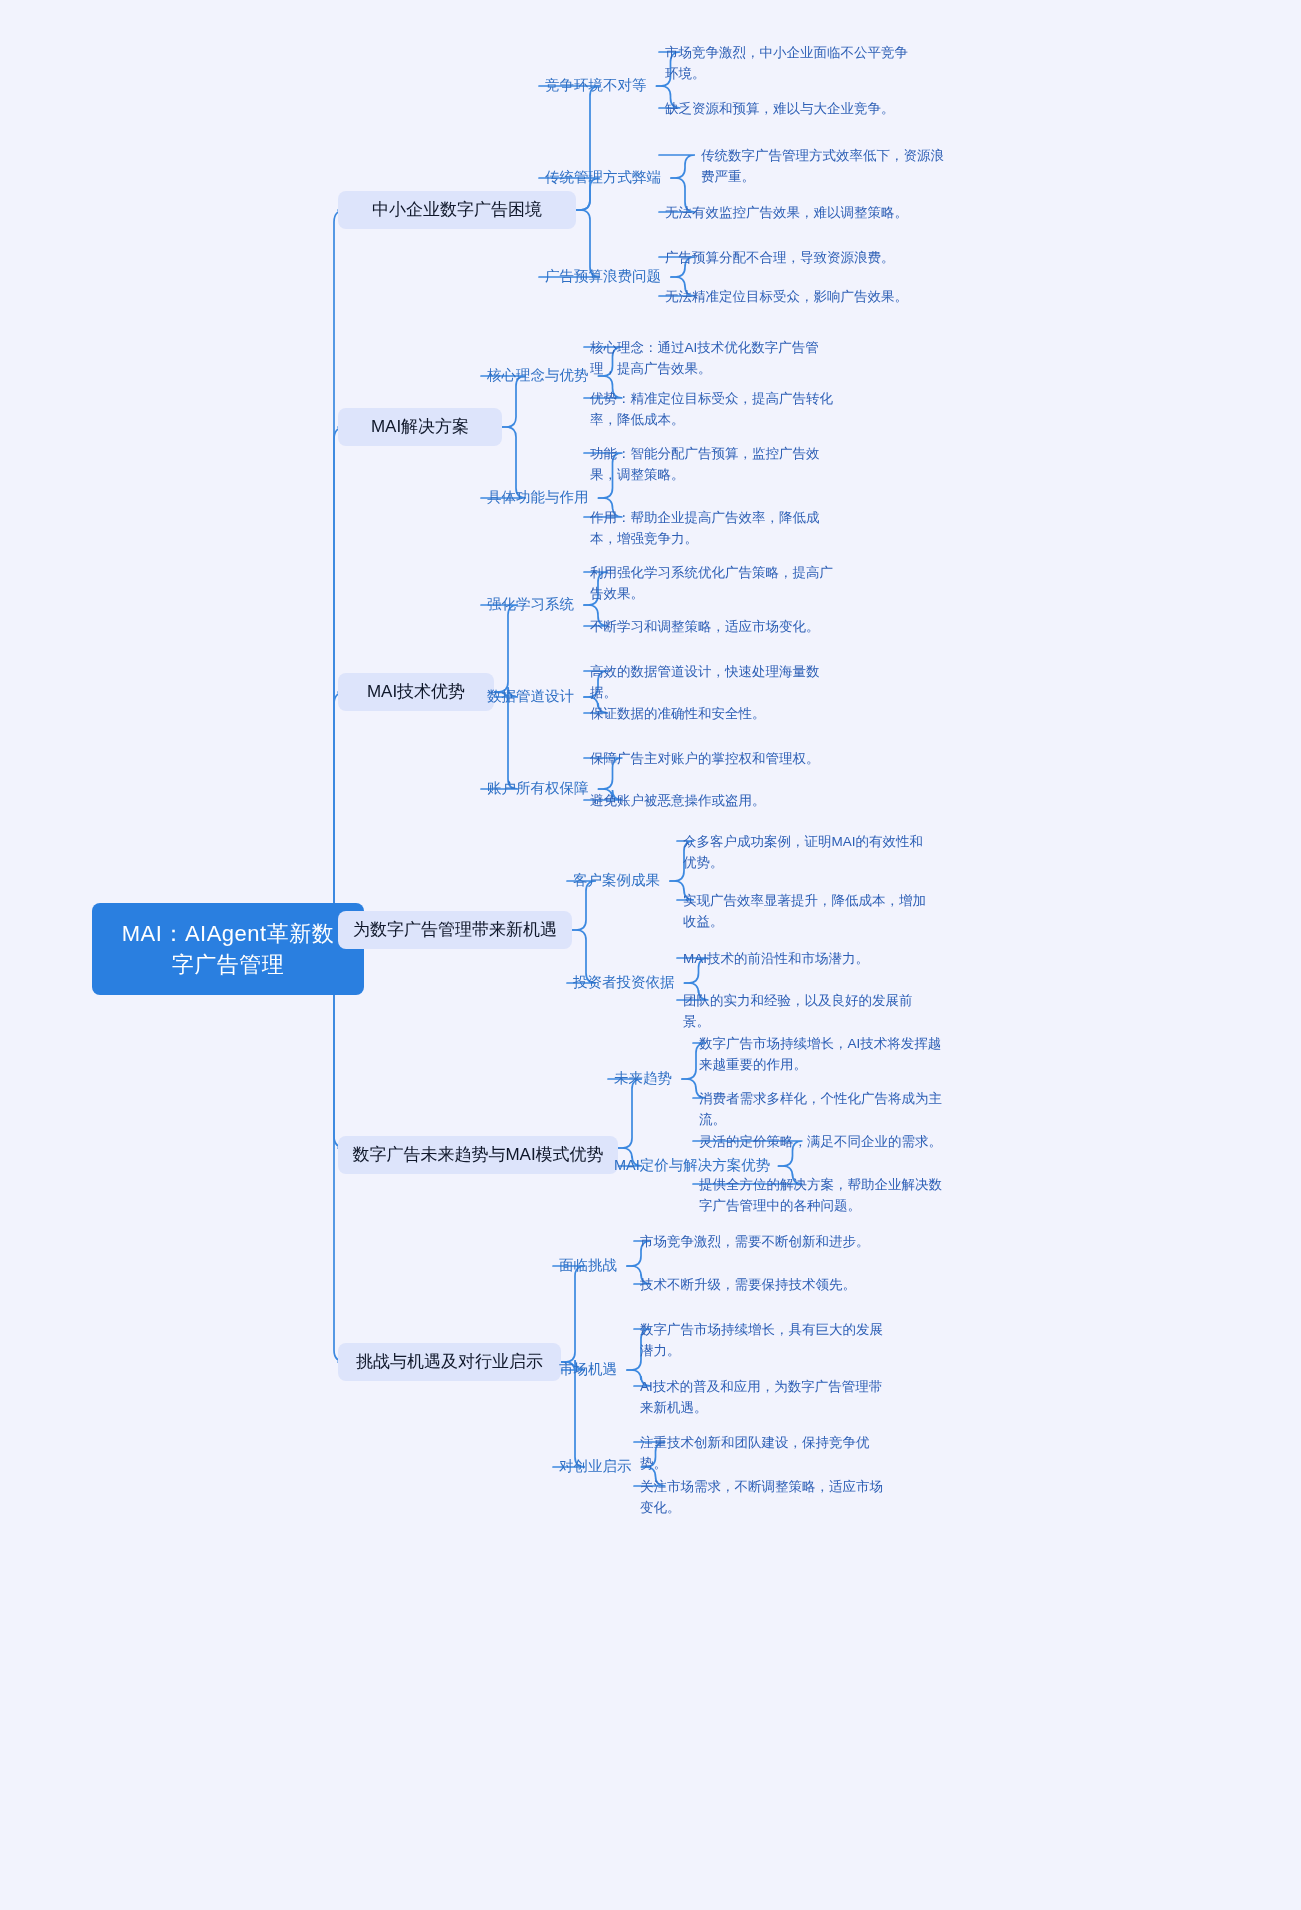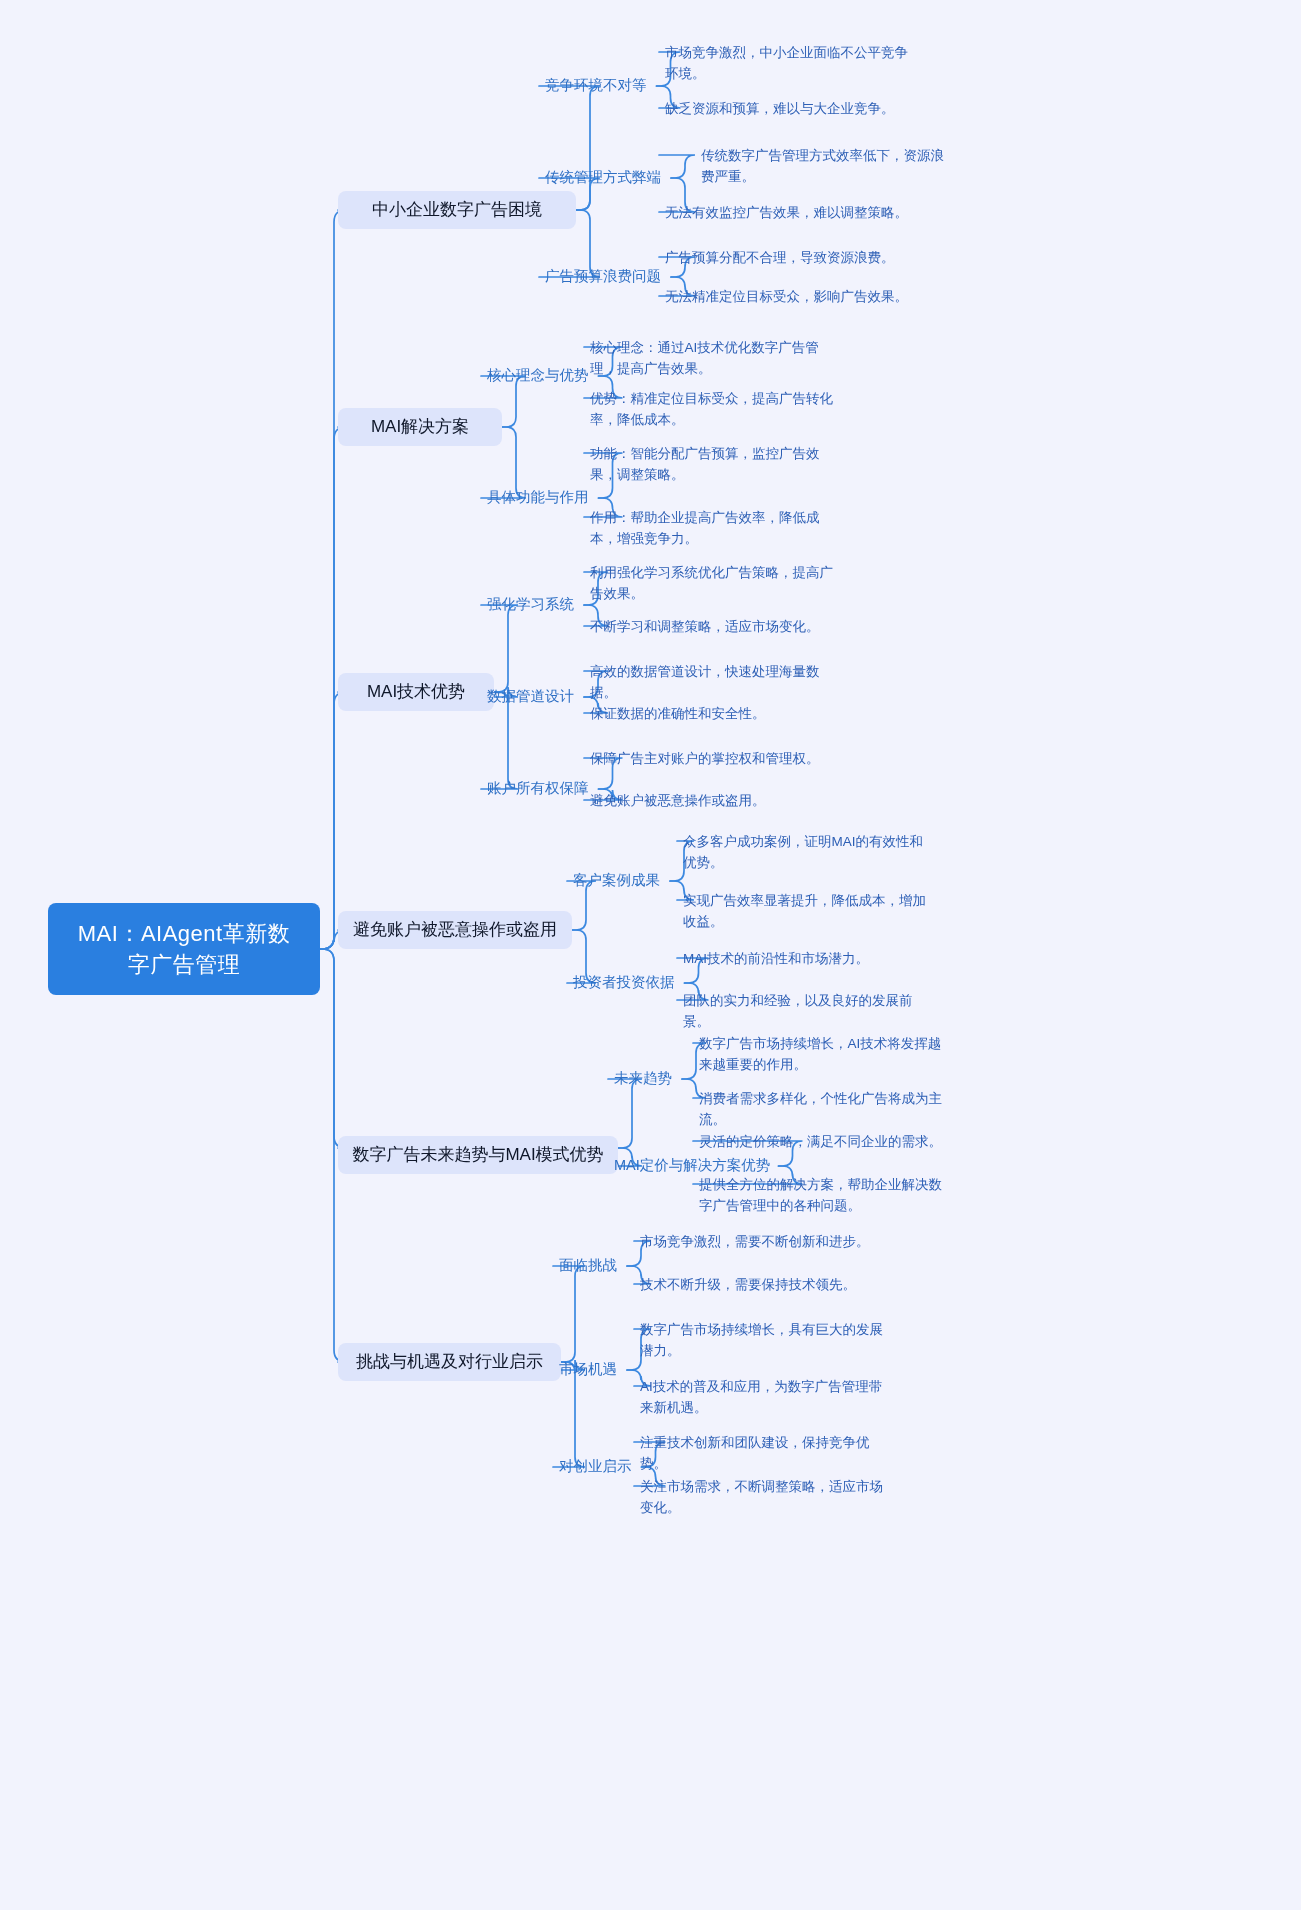--- a/index.html
+++ b/index.html
@@ -37,20 +37,21 @@
     color: #ffffff;
     border-radius: 8px;
     font-size: 22px;
     line-height: 31px;
     text-align: center;
     display: flex;
     align-items: center;
     justify-content: center;
     padding: 8px 24px;
     letter-spacing: 0.5px;
+    margin-left: 44px;
   }
   
   .lvl1 {
     background: #dde4fb;
     color: #0f172a;
     border-radius: 8px;
     font-size: 17px;
     line-height: 24px;
     display: flex;
     align-items: center;
@@ -179,21 +180,21 @@
         <span>数据管道设计</span>
       </div>
       <div class="node lvl3" style="left: 590px; top: 661px; width: 250px;"><span>高效的数据管道设计，快速处理海量数据。</span></div>
       <div class="node lvl3" style="left: 590px; top: 703px; width: 250px;"><span>保证数据的准确性和安全性。</span></div>
       <div class="node lvl2" style="left: 487px; top: 778px;">
         <span>账户所有权保障</span>
       </div>
       <div class="node lvl3" style="left: 590px; top: 748px; width: 250px;"><span>保障广告主对账户的掌控权和管理权。</span></div>
       <div class="node lvl3" style="left: 590px; top: 790px; width: 250px;"><span>避免账户被恶意操作或盗用。</span></div>
       <div class="node lvl1" style="left: 338px; top: 911px; width: 234px; height: 38px;">
-        <span>避免账户被恶意操作或盗用</span>
+        <span>为数字广告管理带来新机遇</span>
       </div>
       <div class="node lvl2" style="left: 573px; top: 870px;">
         <span>客户案例成果</span>
       </div>
       <div class="node lvl3" style="left: 683px; top: 831px; width: 250px;"><span>众多客户成功案例，证明MAI的有效性和优势。</span></div>
       <div class="node lvl3" style="left: 683px; top: 890px; width: 250px;"><span>实现广告效率显著提升，降低成本，增加收益。</span></div>
       <div class="node lvl2" style="left: 573px; top: 972px;">
         <span>投资者投资依据</span>
       </div>
       <div class="node lvl3" style="left: 683px; top: 948px; width: 250px;"><span>MAI技术的前沿性和市场潜力。</span></div>

